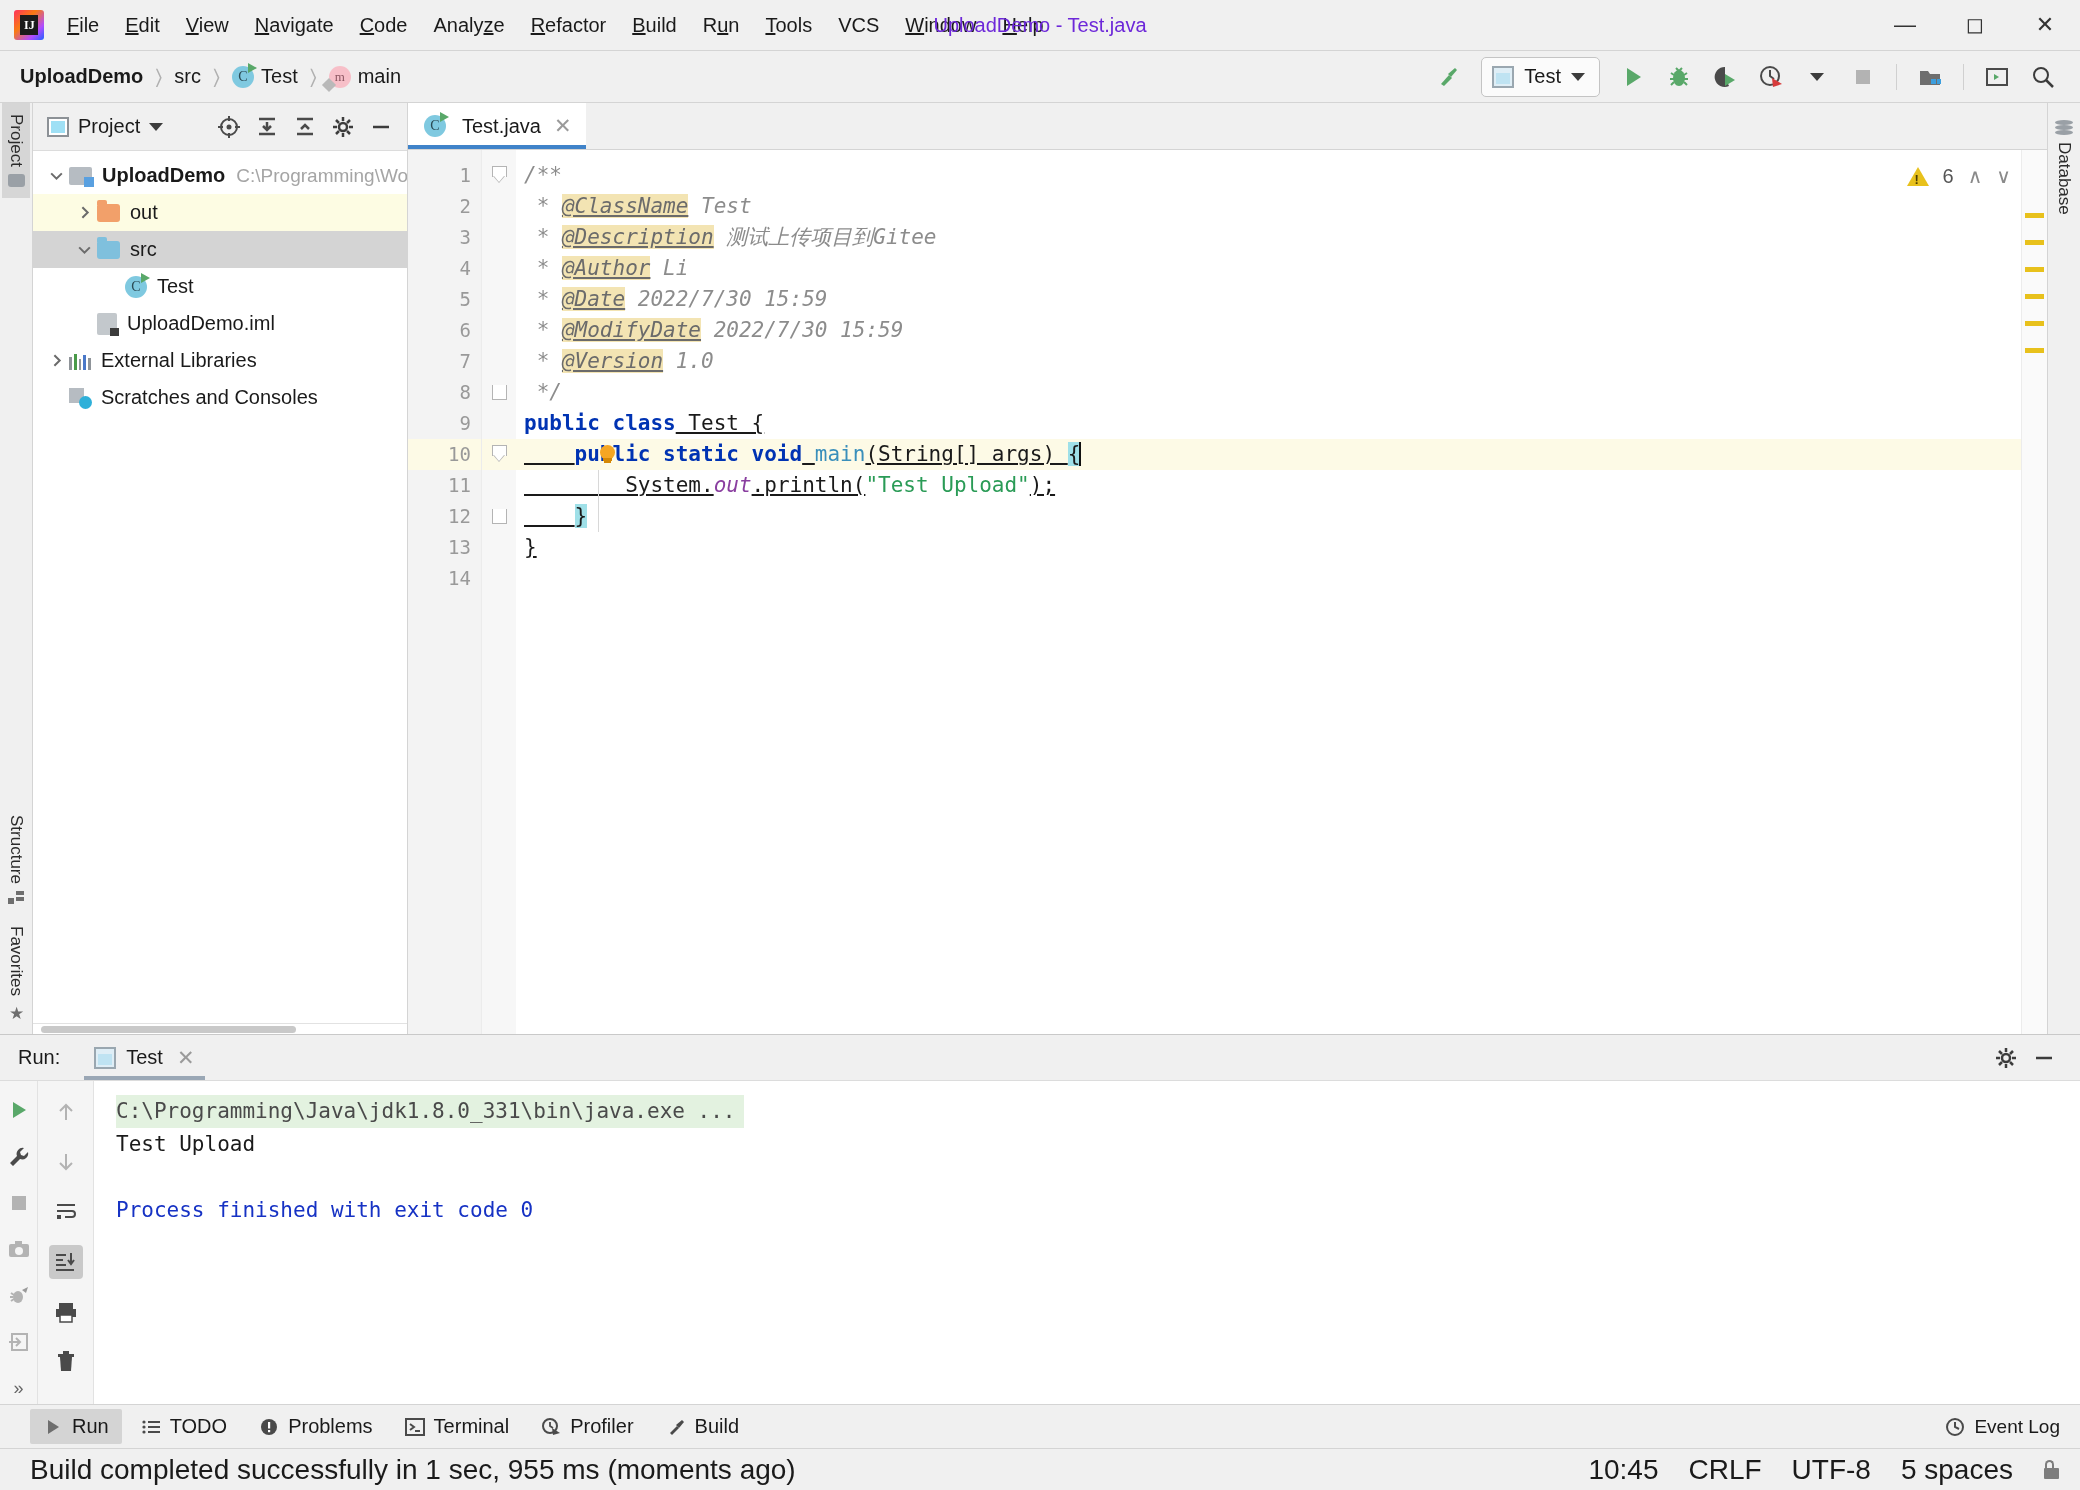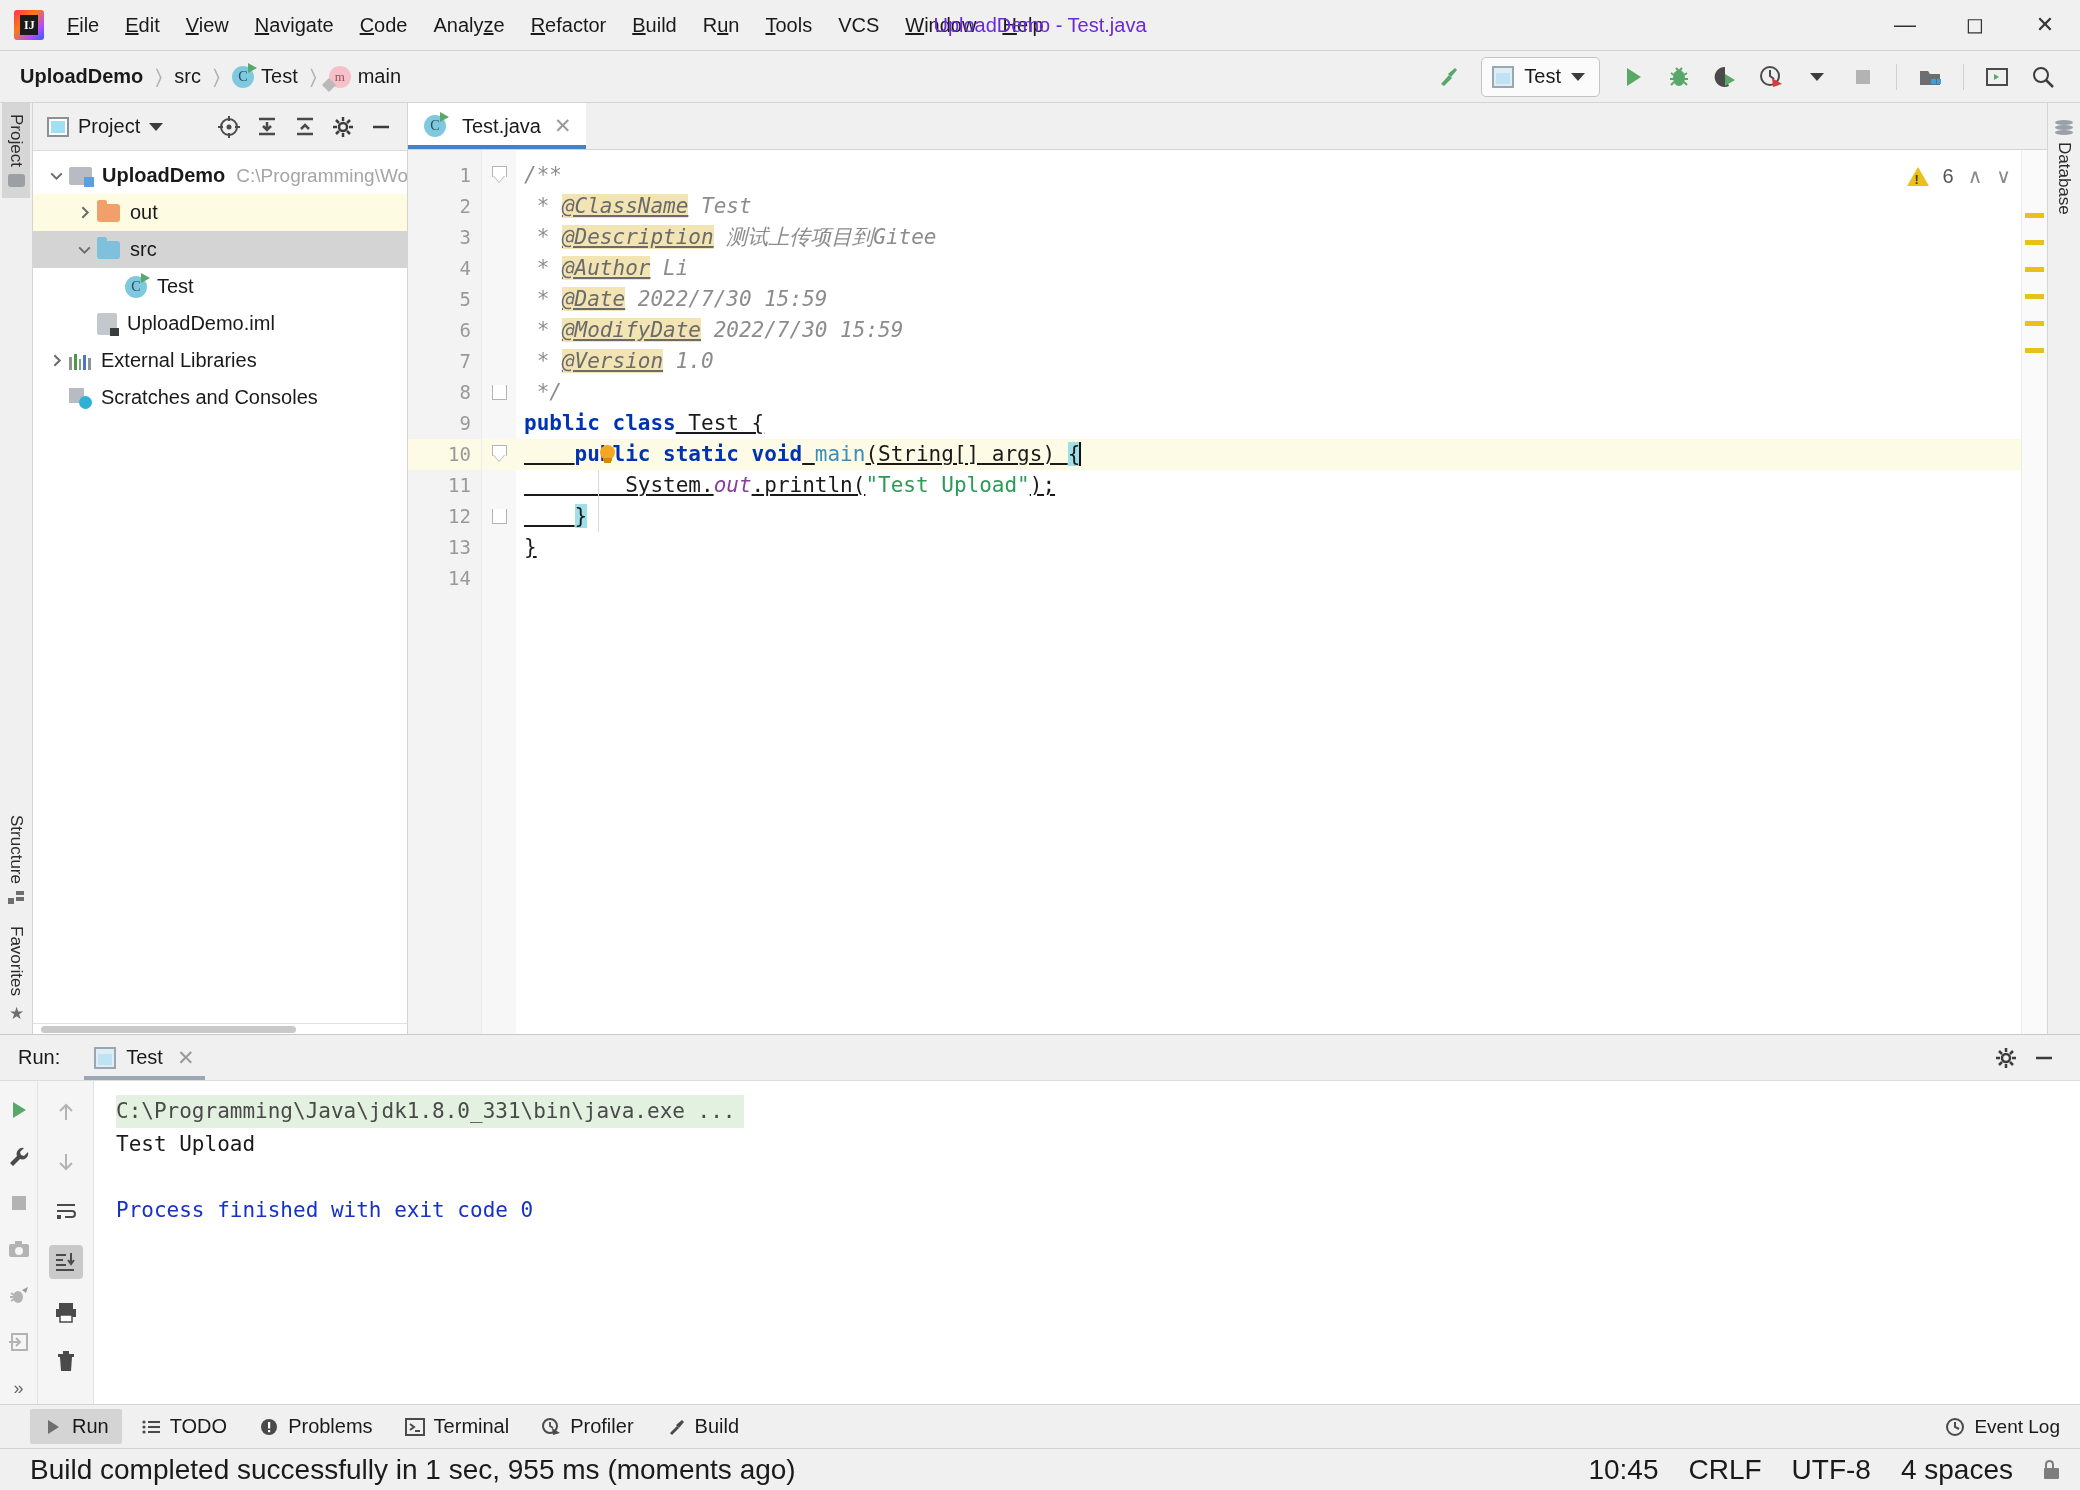--- a/index.html
+++ b/index.html
@@ -735,20 +735,20 @@
       <span>Event Log</span>
     </div>
   </div>
 
   <div class="statusbar">
     <span>Build completed successfully in 1 sec, 955 ms (moments ago)</span>
     <div class="sb-right">
       <span>10:45</span>
       <span>CRLF</span>
       <span>UTF-8</span>
-      <span>4 spaces</span>
+      <span>5 spaces</span>
       <span class="lock-ico">
           <b></b>
           <i></i>
         </span>
     </div>
   </div>
 </div>
 
 </body></html>

